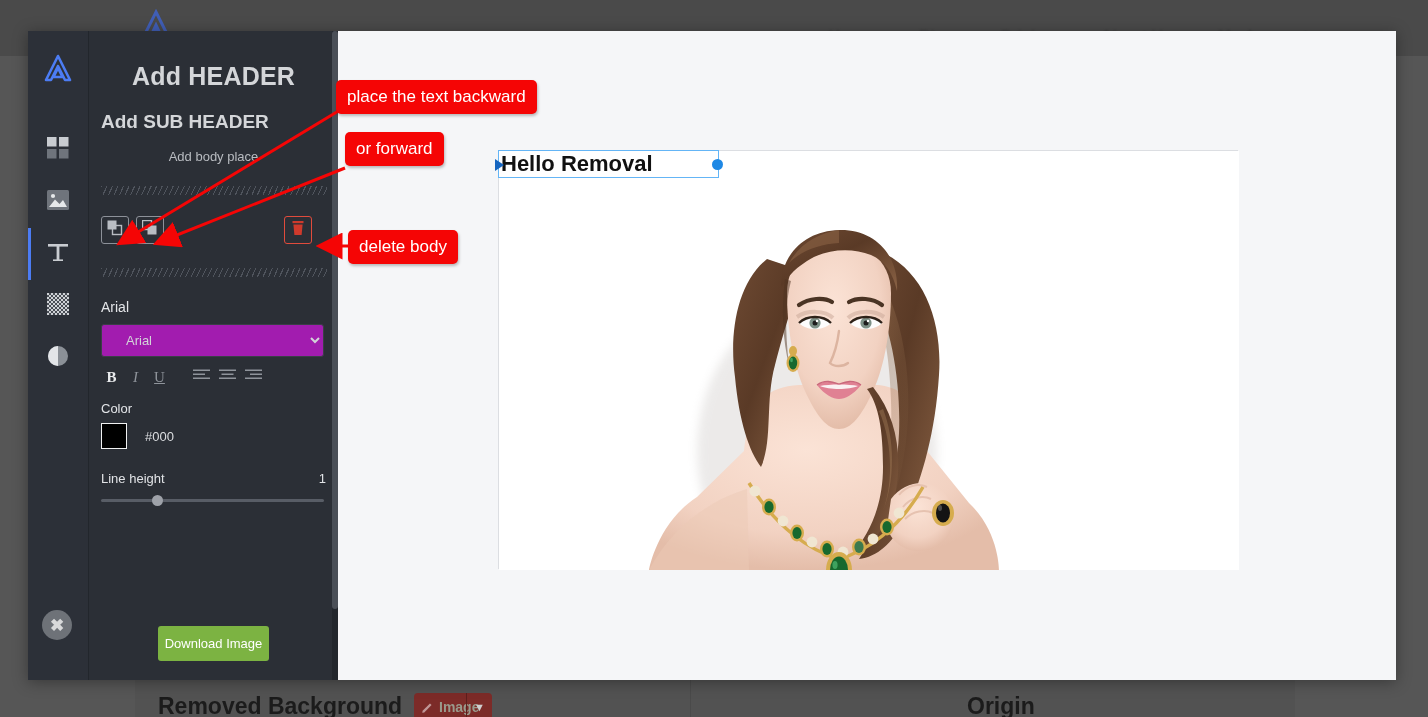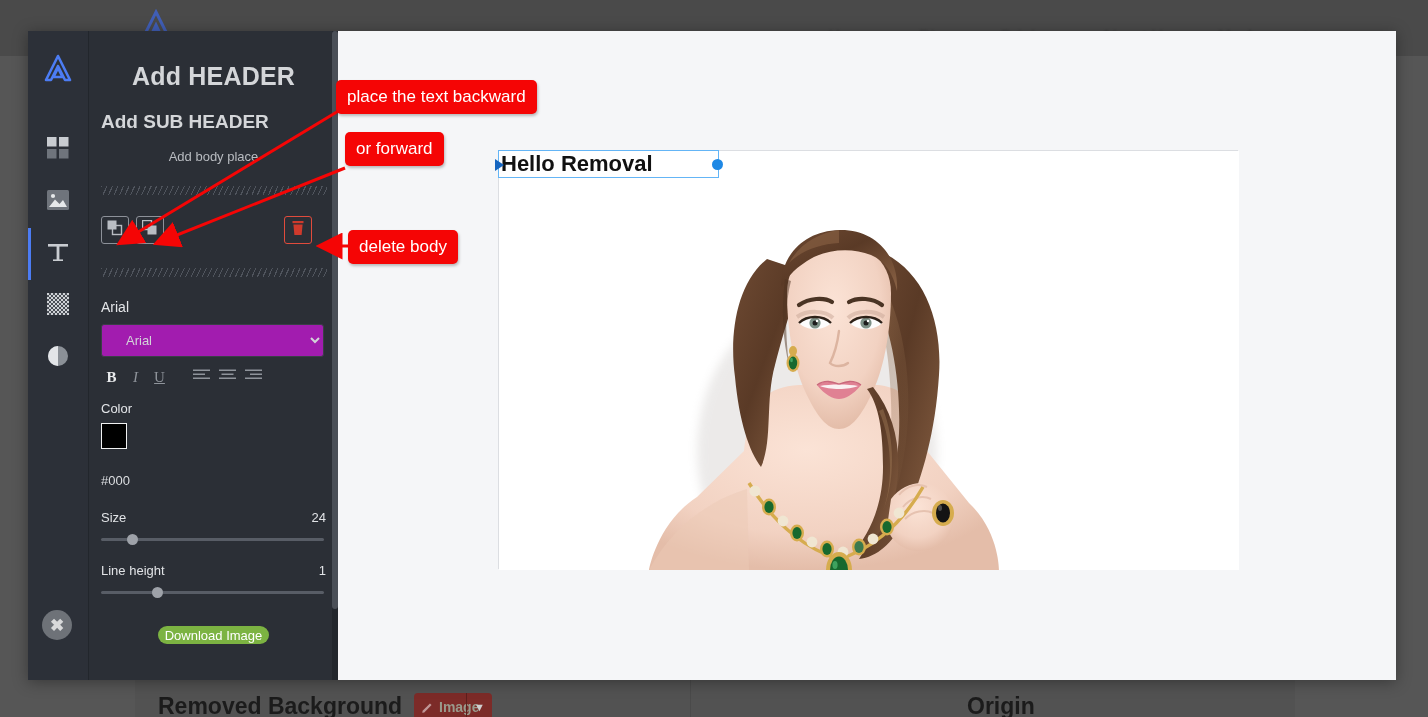--- a/index.html
+++ b/index.html
@@ -176,21 +176,21 @@
   }
   .fmt-btn.bold-on { color: #e8eaec; font-weight: 700; }
   .fmt-gap { width: 16px; }
   .align-btn {
     width: 24px; height: 22px; margin-right: 2px;
     display: flex; align-items: center; justify-content: center;
     cursor: pointer;
   }
 
   .label-sm { margin-top: 12px; font-size: 13px; color: #e3e5e8; }
-  #color-row { margin-top: 7px; display: flex; gap: 24px; flex-direction: column; }
+  #color-row { margin-top: 7px; display: flex; align-items: center; gap: 18px; }
   #color-swatch {
     width: 26px; height: 26px; background: #000;
     border: 1px solid #f1f2f3; cursor: pointer;
   }
   #color-hex { font-size: 13px; color: #dcdee1; }
 
   .slider-block { margin-top: 22px; }
   .slider-head {
     display: flex; justify-content: space-between; align-items: baseline;
     font-size: 13px; color: #e1e3e6;
@@ -200,22 +200,22 @@
     height: 3px; width: 223px; background: #585d66; border-radius: 2px;
   }
   .slider-thumb {
     position: absolute; top: -4px;
     width: 11px; height: 11px; border-radius: 50%; background: #9ea2a9;
     cursor: pointer;
   }
 
   #download-btn {
     position: absolute; left: 69px; top: 595px;
-    width: 111px; height: 18px;
-    background: #7cb342; border-radius: 10px; border: none;
+    width: 111px; height: 35px;
+    background: #7cb342; border-radius: 3px; border: none;
     color: #fff; font-size: 13px;
     font-family: "Liberation Sans", sans-serif;
     cursor: pointer;
   }
 
   
   #panel-scroll-track {
     position: absolute; right: 0; top: 0; width: 6px; height: 100%;
     background: #23272d;
   }
@@ -457,29 +457,20 @@
           </span>
         </div>
       </div>
 
       <div class="label-sm">Color</div>
       <div id="color-row">
         <div id="color-swatch" style="background: rgb(0, 0, 0);"></div>
         <div id="color-hex">#000</div>
       </div>
 
-      <div class="slider-block">
-        <div class="slider-head">
-          <span>Size</span>
-          <span>24</span>
-        </div>
-        <div class="slider-track">
-          <div class="slider-thumb" id="size-thumb" style="left: calc(14% - 5px);"></div>
-        </div>
-      </div>
 
       <div class="slider-block">
         <div class="slider-head">
           <span>Line height</span>
           <span>1</span>
         </div>
         <div class="slider-track">
           <div class="slider-thumb" id="lh-thumb" style="left: calc(25% - 5px);"></div>
         </div>
       </div>

